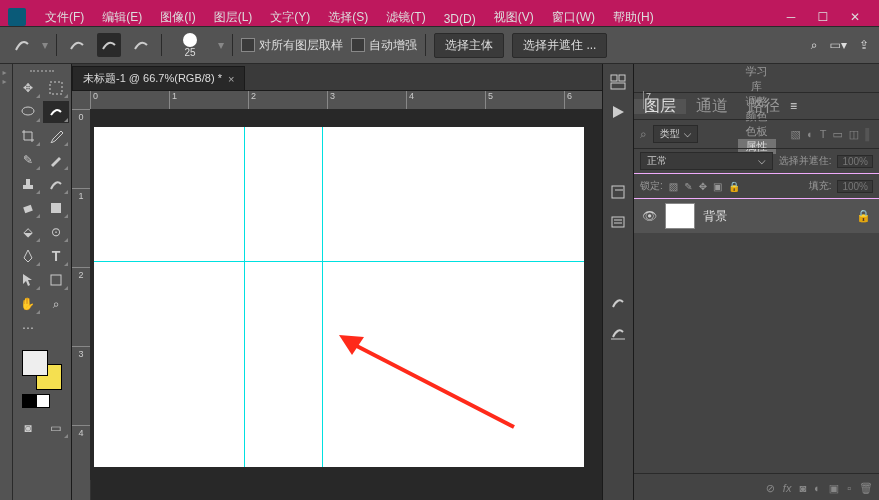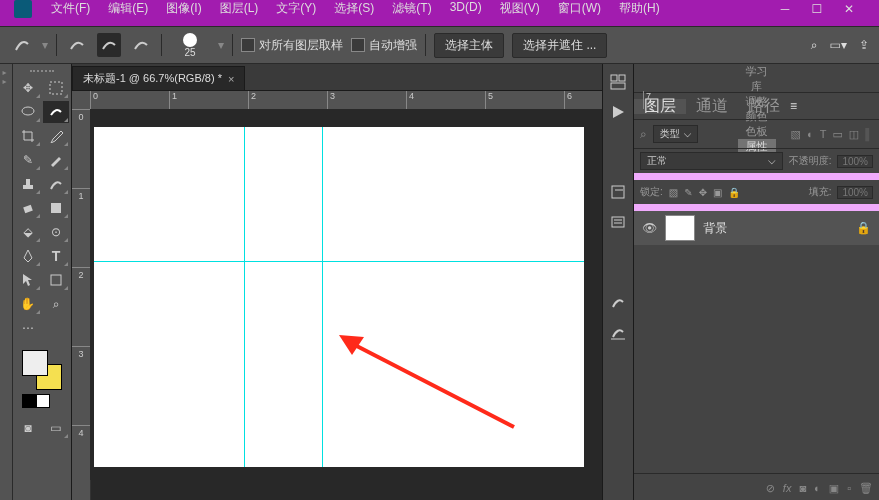--- a/index.html
+++ b/index.html
@@ -1,16 +1,16 @@
 <!DOCTYPE html>
 <html><head>
 <meta charset="utf-8">
 <style>
   html,body{margin:0;padding:0;width:879px;height:500px;background:#535353;font-family:"Microsoft YaHei",Arial,sans-serif;font-size:12px;color:#ddd;overflow:hidden;}
-  .menubar{height:26px;background:#a21caf;display:flex;align-items:flex-start;padding:0 14px;}
+  .menubar{height:26px;background:#be185d;display:flex;align-items:flex-end;padding:0 8px;}
   .menubar .logo{width:18px;height:18px;background:#0a5a78;border-radius:2px;margin-right:10px;}
   .menubar .item{padding:0 9px;color:#ddd;cursor:default;}
   .menubar .spacer{flex:1;}
   .win-btn{width:28px;height:18px;margin:0 2px;display:flex;align-items:center;justify-content:center;color:#ddd;}
   .optionbar{height:36px;background:#535353;border-top:1px solid #2a2a2a;border-bottom:1px solid #2a2a2a;display:flex;align-items:center;padding:0 10px;gap:8px;}
   .opt-ico{width:24px;height:24px;display:flex;align-items:center;justify-content:center;border-radius:2px;}
   .opt-ico.sel{background:#2a2a2a;}
   .divider{width:1px;height:22px;background:#2a2a2a;}
   .brush-prev{width:40px;height:28px;display:flex;flex-direction:column;align-items:center;justify-content:center;}
   .brush-dot{width:14px;height:14px;background:#fff;border-radius:50%;}
@@ -56,21 +56,21 @@
   .panel-tabs .ptab{padding:0 8px;color:#999;font-size:11px;height:28px;display:flex;align-items:center;}
   .panel-tabs .ptab.act{background:#737373;color:#ddd;}
   .panel-tabs .menu{margin-left:auto;padding:0 8px;color:#999;}
   .layer-tabs{height:26px;display:flex;align-items:center;border-bottom:1px solid #2a2a2a;}
   .layer-tabs .ptab{padding:0 10px;color:#999;font-size:16px;height:15px;display:flex;align-items:center;}
   .layer-tabs .ptab.act{background:#535353;color:#ddd;}
   .filter-row{height:28px;display:flex;align-items:center;padding:0 6px;gap:6px;border-bottom:1px solid #2a2a2a;}
   .search{color:#888;}
   .dd{background:#3a3a3a;border:1px solid #2a2a2a;padding:1px 6px;font-size:10px;color:#ccc;display:flex;align-items:center;gap:4px;}
   .filter-icons{margin-left:auto;display:flex;gap:6px;color:#888;font-size:11px;}
-  .blend-row,.lock-row{height:24px;display:flex;align-items:center;padding:0 6px;gap:6px;border-bottom:7px solid #f0abfc;font-size:10px;color:#999;}
+  .blend-row,.lock-row{height:24px;display:flex;align-items:center;padding:0 6px;gap:6px;border-bottom:1px solid #f0abfc;font-size:10px;color:#999;}
   .pct{background:#3a3a3a;border:1px solid #2a2a2a;padding:0 4px;font-size:10px;color:#777;text-align:right;}
   .layer-item{height:34px;display:flex;align-items:center;padding:0 8px;gap:8px;background:#535353;}
   .eye{color:#ccc;}
   .thumb{width:28px;height:24px;background:#fff;border:1px solid #888;}
   .lock{margin-left:auto;color:#aaa;}
   .layer-foot{height:28px;border-top:1px solid #2a2a2a;display:flex;align-items:center;justify-content:flex-end;padding:0 6px;gap:8px;color:#888;font-size:11px;margin-top:auto;}
   svg{display:block;}
 </style>
 </head>
 <body>
@@ -384,21 +384,21 @@
         <span>◫</span>
         <span style="color:#555">▌</span>
       </div>
     </div>
 
     <div class="blend-row">
       <div class="dd" style="flex:1">
           <span>正常</span>
           <span style="margin-left:auto">⌵</span>
         </div>
-      <span>不透明度:</span>
+      <span>选择并遮住:</span>
       <div class="pct">100%</div>
     </div>
 
     <div class="lock-row">
       <span>锁定:</span>
       <span>▧</span>
       <span>✎</span>
       <span>✥</span>
       <span>▣</span>
       <span>🔒</span>

